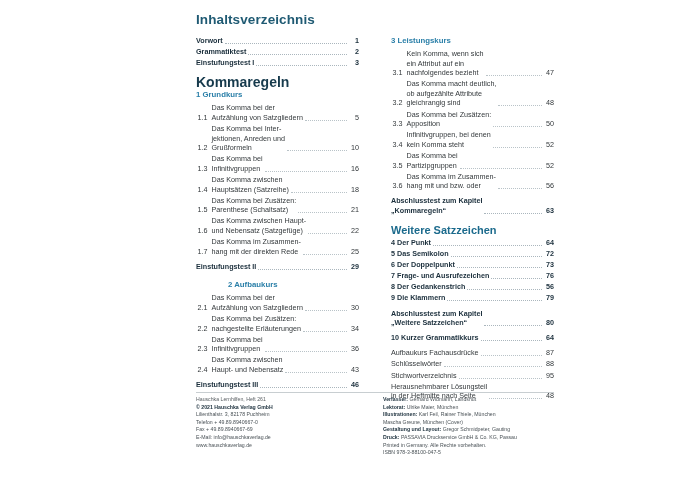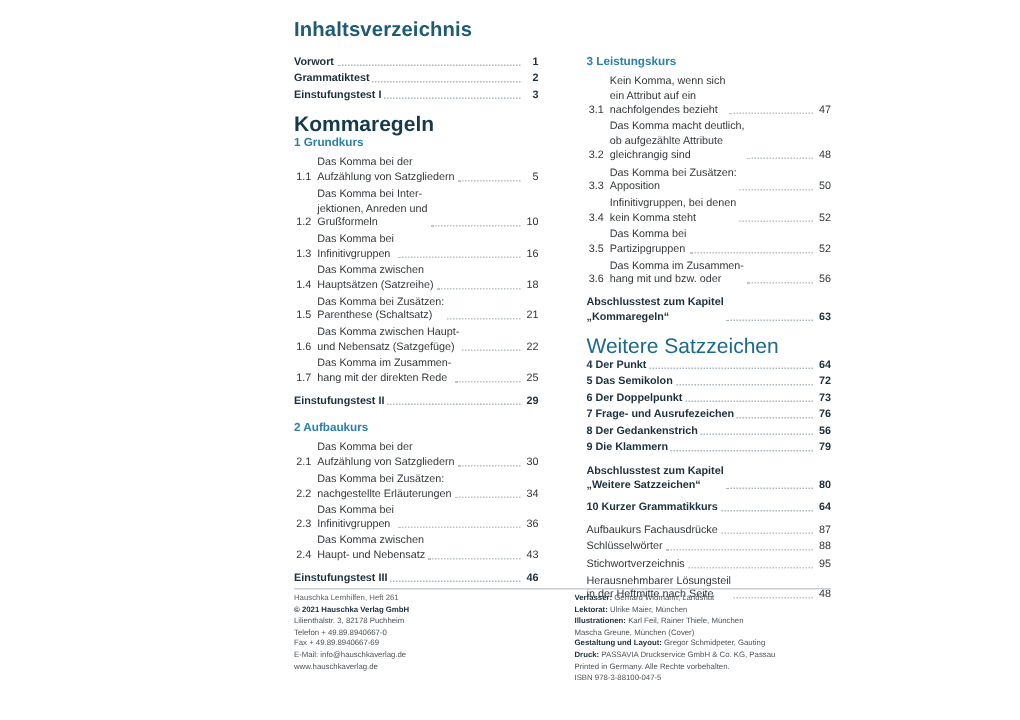--- a/index.html
+++ b/index.html
@@ -99,25 +99,26 @@
   }
   .sect-head {
     font-size: 7.8px;
     font-weight: bold;
     color: #2a7fa8;
     margin: 0 0 3.5px 0;
     line-height: 9.5px;
   }
   .sect-head.spaced {
     margin-top: 9px;
+    margin-left: 32px;
   }
   .gap-s { height: 4px; }
   .group-head {
-    font-size: 14px;
-    font-weight: normal;
+    font-size: 11px;
+    font-weight: bold;
     color: #1b6a8c;
     margin: 9px 0 3.5px 0;
     line-height: 10px;
   }
   
   .footer-rule {
     position: absolute;
     left: 196px;
     top: 392px;
     width: 358px;

